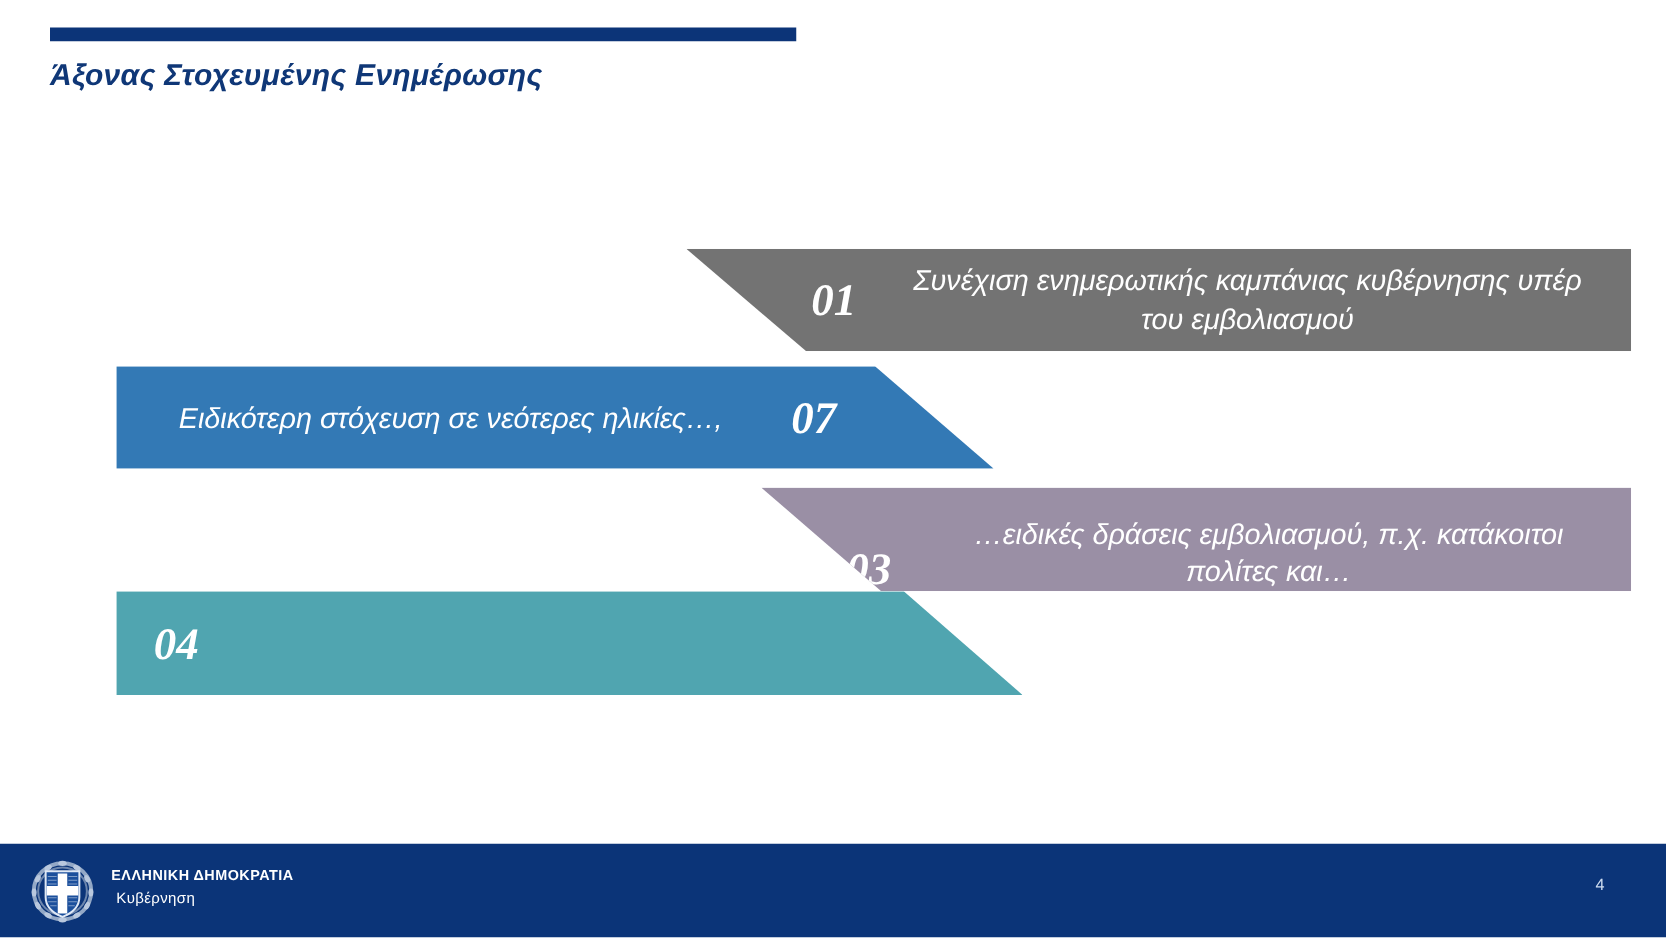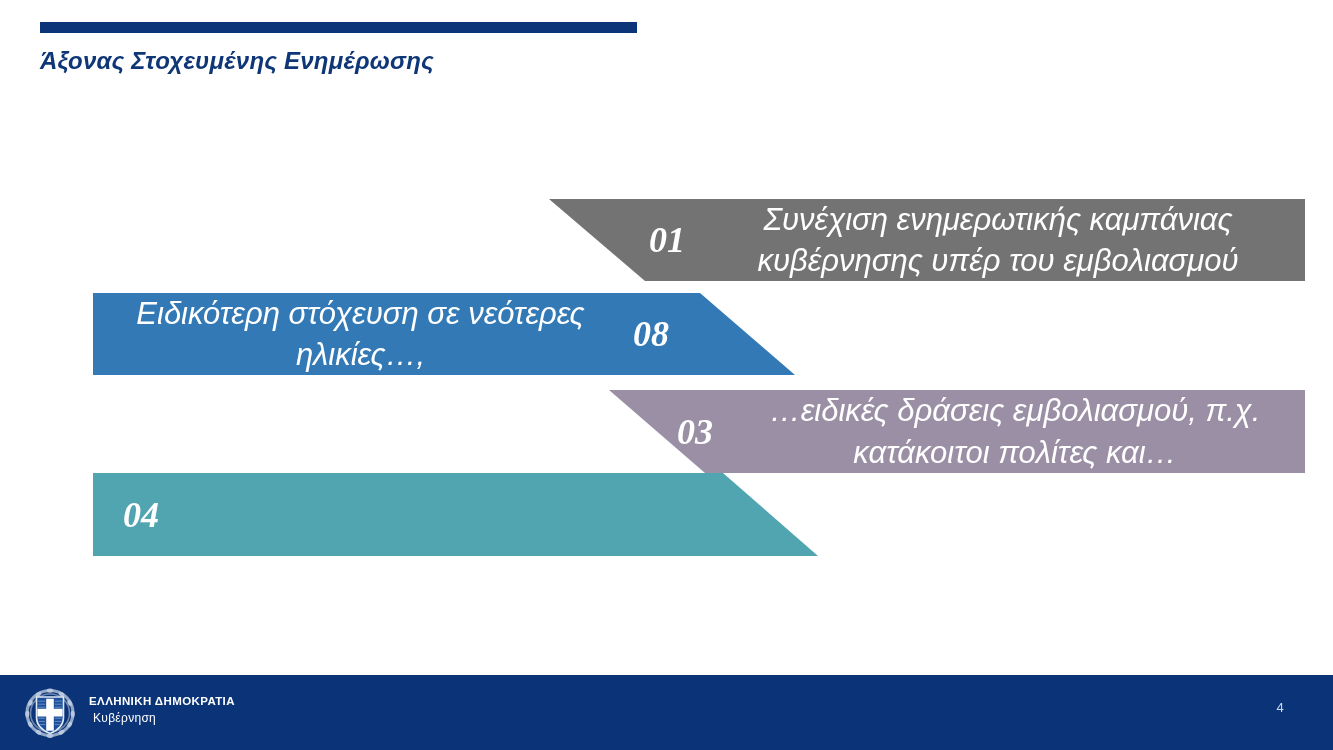--- a/index.html
+++ b/index.html
@@ -57,21 +57,21 @@
     font-size: 36px;
     line-height: 1;
     flex: 0 0 auto;
     text-align: center;
     width: 96px;
   }
   .banner .txt {
     color: #ffffff;
     font-family: "Liberation Sans", sans-serif;
     font-style: italic;
-    font-size: 31px;
+    font-size: 23px;
     line-height: 1.33;
     text-align: center;
     flex: 1 1 auto;
     padding: 0 10px;
   }
 
   
   #banner-1 {
     left: 549px;
     top: 199px;
@@ -100,20 +100,21 @@
   
   #banner-3 {
     left: 609px;
     top: 390px;
     width: 696px;
     height: 83px;
     background: #9a8fa5;
     -webkit-clip-path: polygon(0 0, 100% 0, 100% 100%, 96px 100%);
     clip-path: polygon(0 0, 100% 0, 100% 100%, 96px 100%);
     padding-left: 38px;
+    align-items: flex-end;
   }
   #banner-3 .txt { padding-right: 28px; }
 
   
   #banner-4 {
     left: 93px;
     top: 473px;
     width: 725px;
     height: 83px;
     background: #50a5b0;
@@ -178,21 +179,21 @@
 
   <div class="slide-title">Άξονας Στοχευμένης Ενημέρωσης</div>
 
   <div class="banner" id="banner-1">
     <div class="num">01</div>
     <div class="txt">Συνέχιση ενημερωτικής καμπάνιας κυβέρνησης υπέρ του εμβολιασμού</div>
   </div>
 
   <div class="banner" id="banner-2">
     <div class="txt">Ειδικότερη στόχευση σε νεότερες ηλικίες…,</div>
-    <div class="num">08</div>
+    <div class="num">07</div>
   </div>
 
   <div class="banner" id="banner-3">
     <div class="num">03</div>
     <div class="txt">…ειδικές δράσεις εμβολιασμού, π.χ. κατάκοιτοι πολίτες και…</div>
   </div>
 
   <div class="banner" id="banner-4">
     <div class="num">04</div>
   </div>

